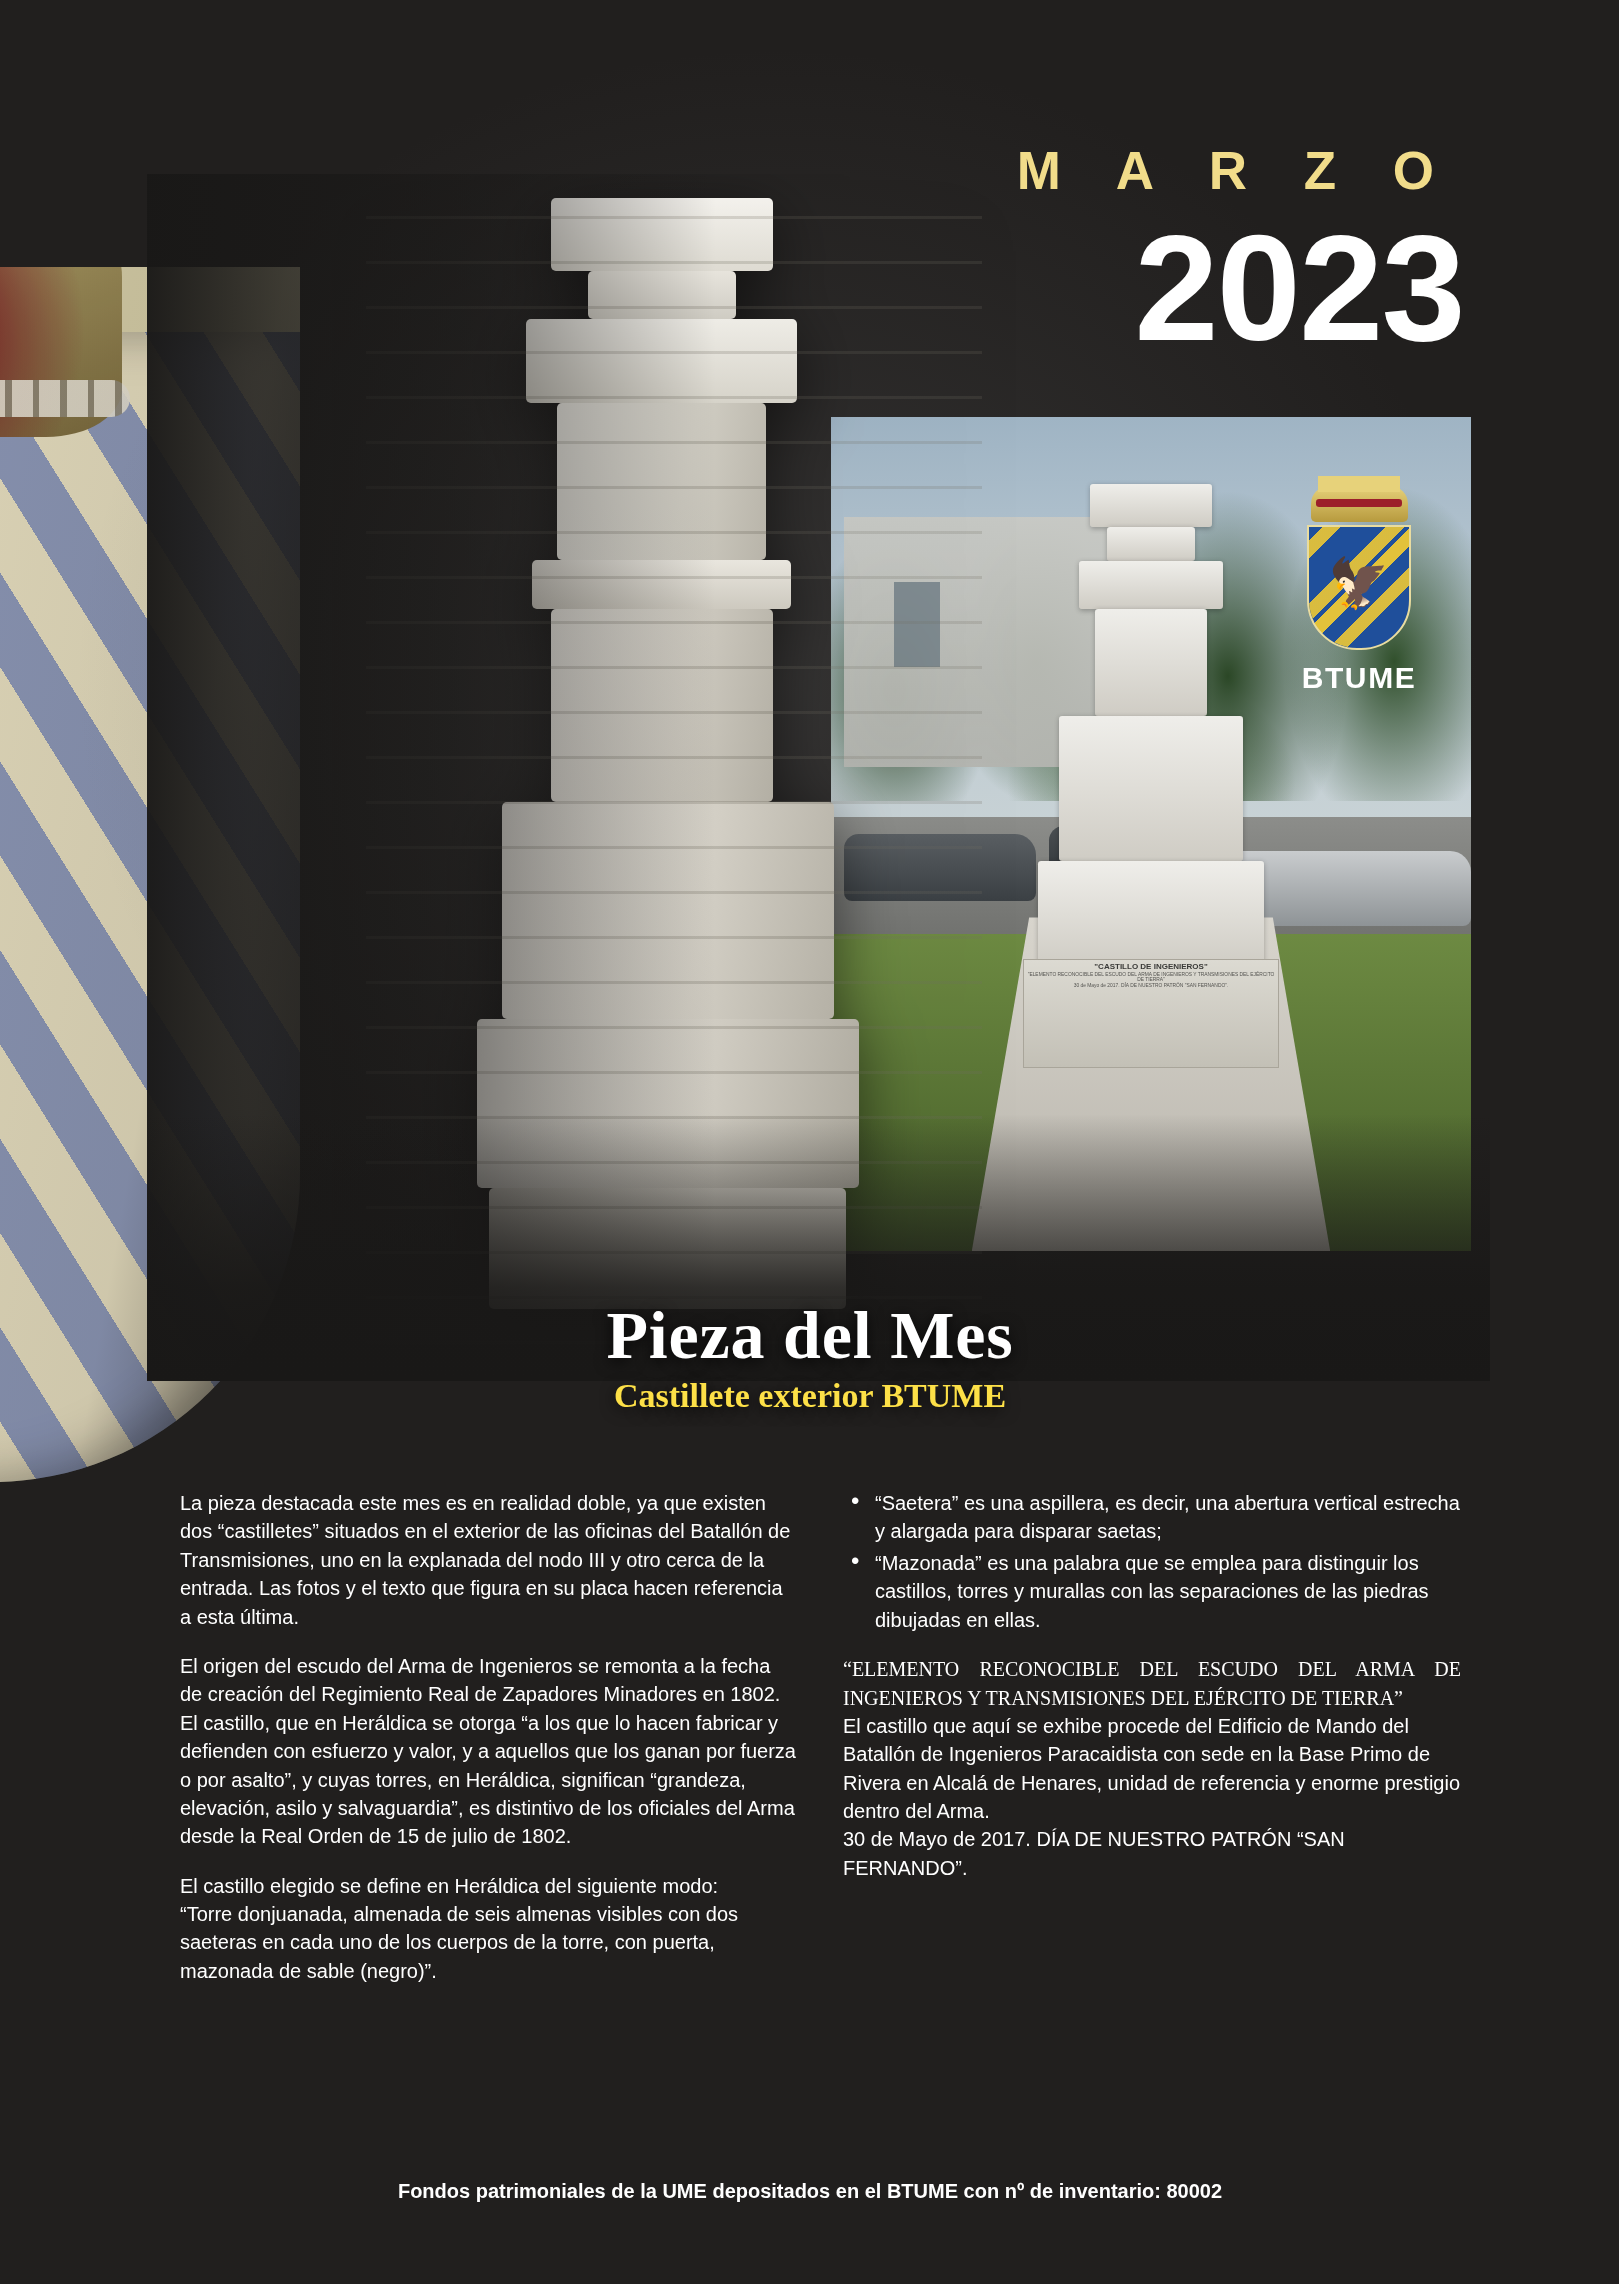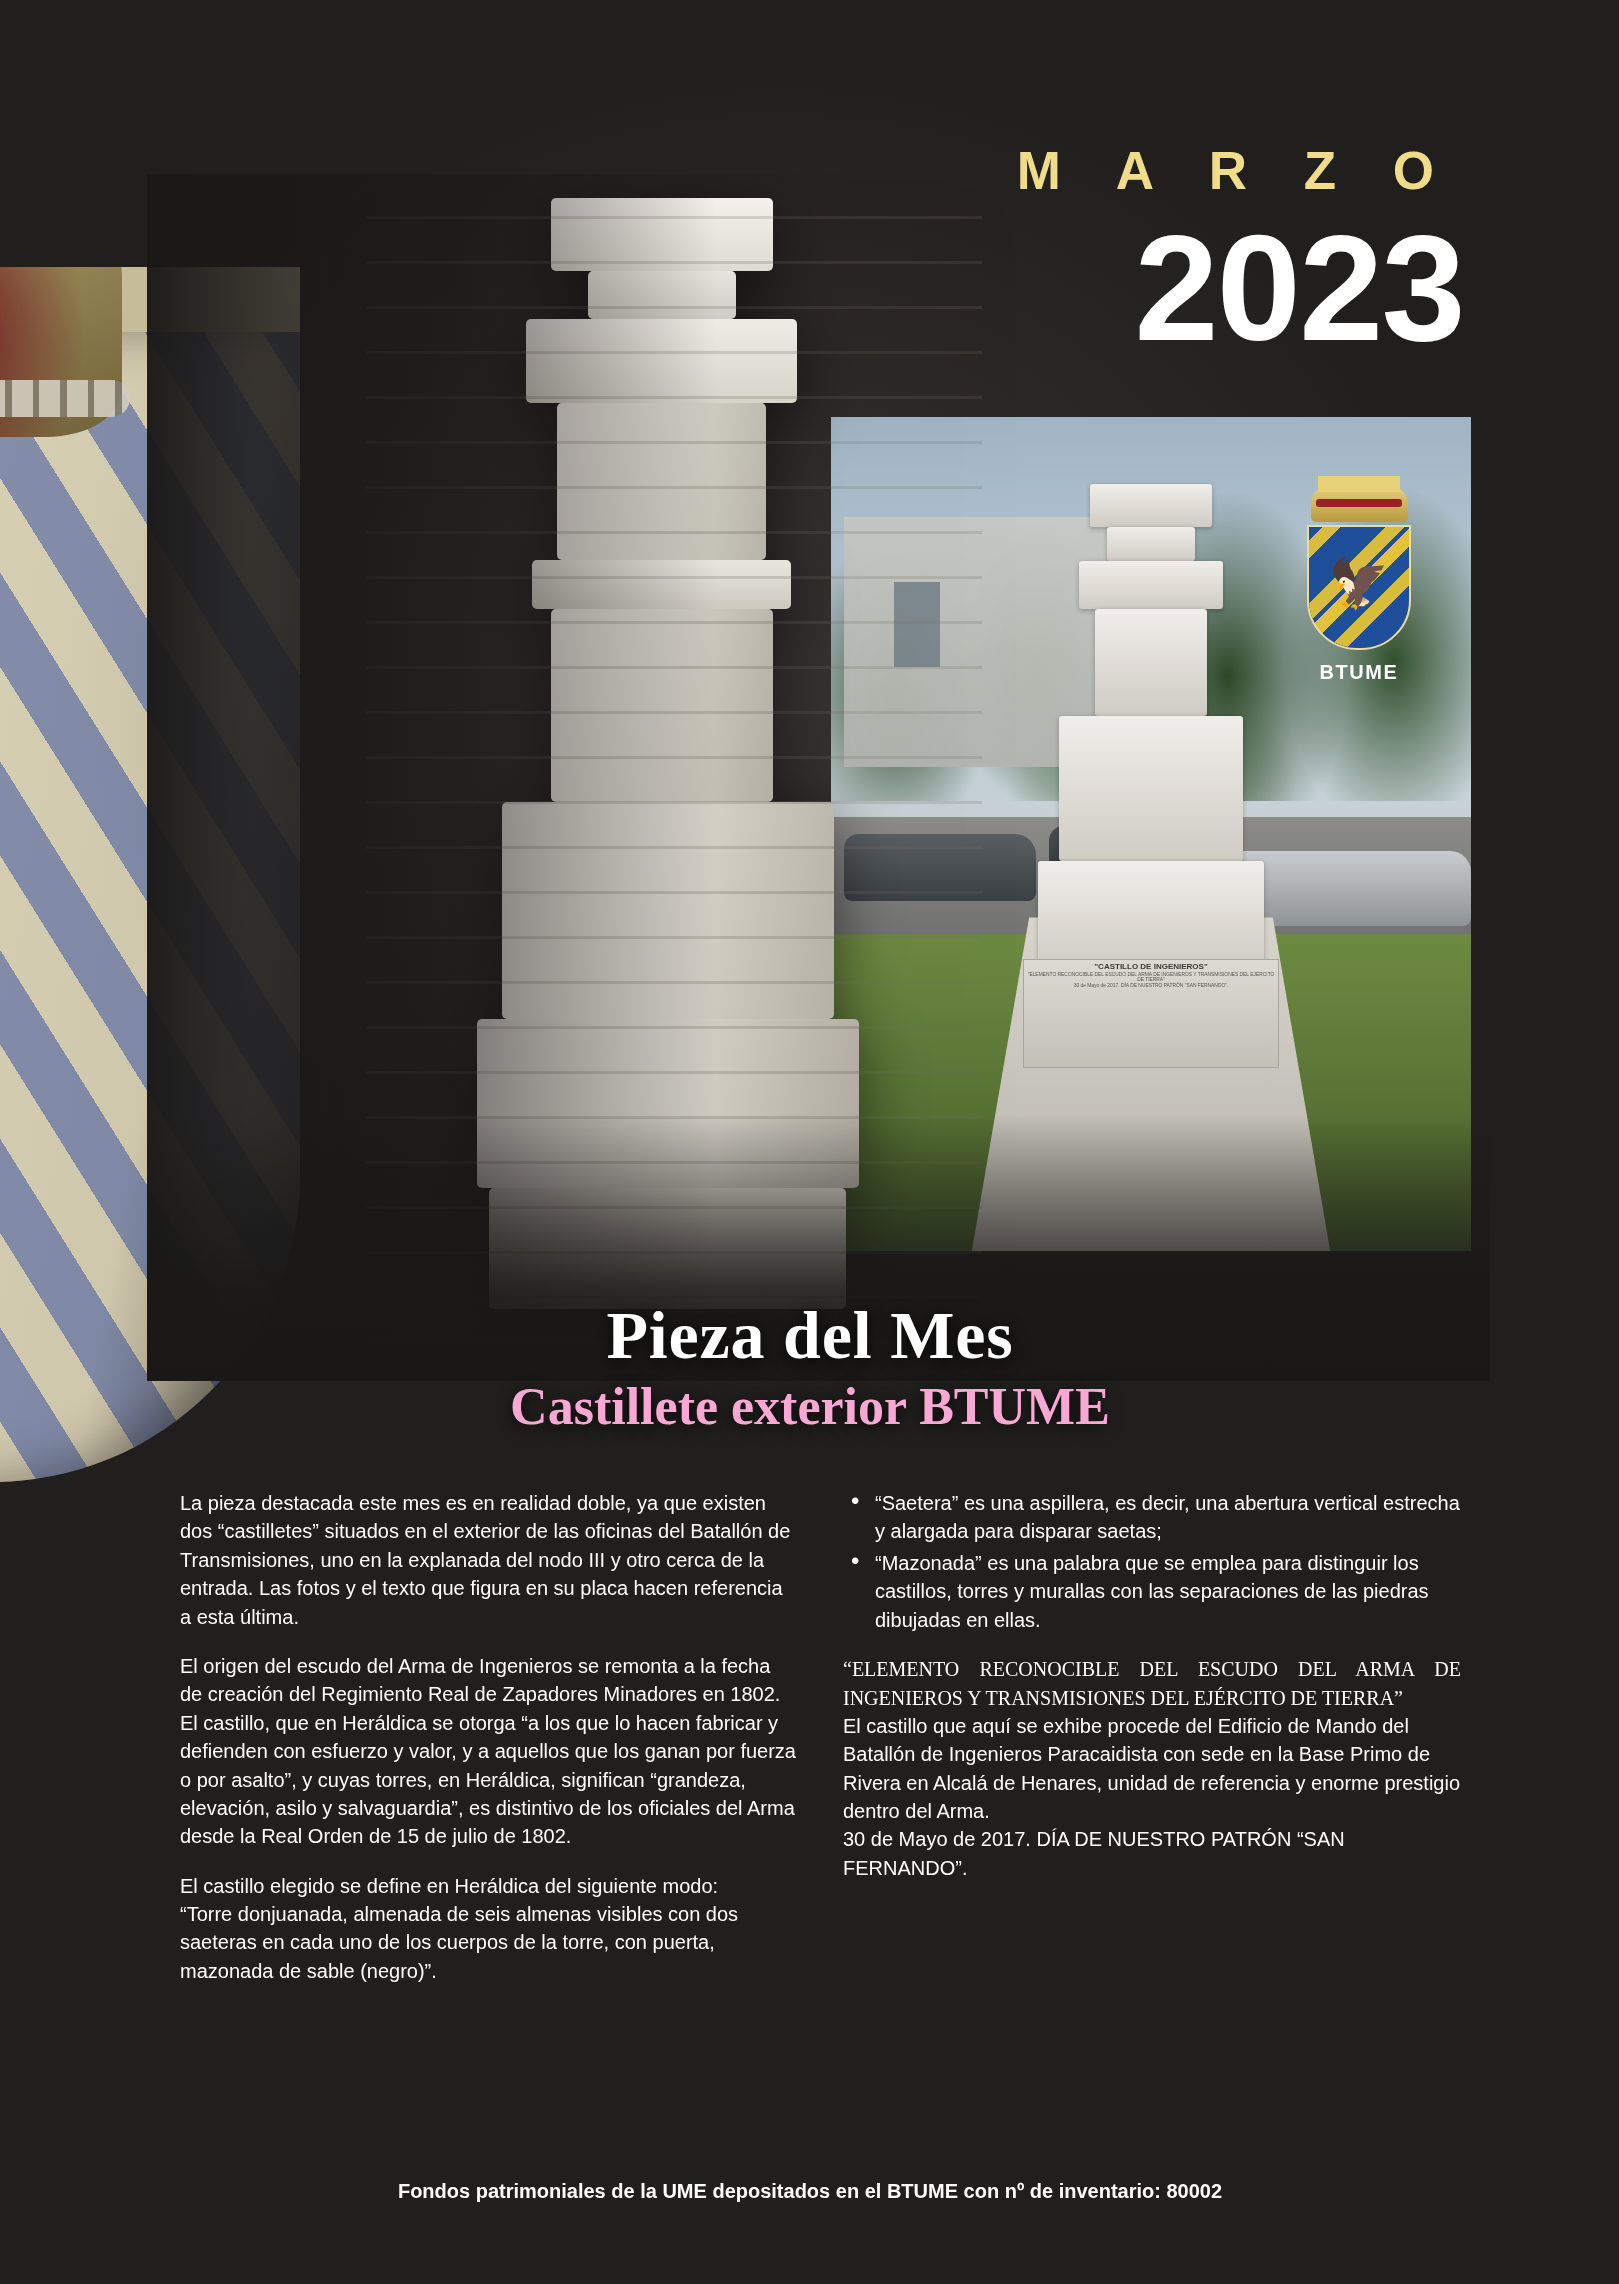--- a/index.html
+++ b/index.html
@@ -315,21 +315,21 @@
     position: absolute; left: -20%; top: -10%; width: 140%; height: 120%;
     background: repeating-linear-gradient(135deg, rgba(227,194,58,0) 0px, rgba(227,194,58,0) 32px, #e3c23a 32px, #e3c23a 45px);
     opacity: 0.95;
   }
   .emblem .eagle {
     position: absolute; left: 50%; top: 46%; transform: translate(-50%,-50%);
     font-size: 49px; line-height: 1; color: #14151a;
   }
   .emblem .emblem-label {
     color: #ffffff;
-    font-size: 20px;
+    font-size: 30px;
     font-weight: bold;
     letter-spacing: 1.6px;
     margin-top: 11.3px;
   }
 
   
   .title-main {
     position: absolute;
     left: 0; right: 0;
     top: 1296px;
@@ -339,24 +339,24 @@
     font-weight: bold;
     font-size: 68px;
     letter-spacing: 0.8px;
     text-shadow: 0 3.2px 14.6px rgba(0,0,0,0.8);
   }
   .title-sub {
     position: absolute;
     left: 0; right: 0;
     top: 1377px;
     text-align: center;
-    color: #f9a8d4;
+    color: #fde047;
     font-family: "Liberation Serif", serif;
     font-weight: bold;
-    font-size: 52px;
+    font-size: 34px;
     text-shadow: 0 3.2px 14.6px rgba(0,0,0,0.8);
   }
 
   
   .frame-bottom {
     position: absolute;
     left: 144px;
     top: 1432px;
     width: 1351px;
     height: 697px;

